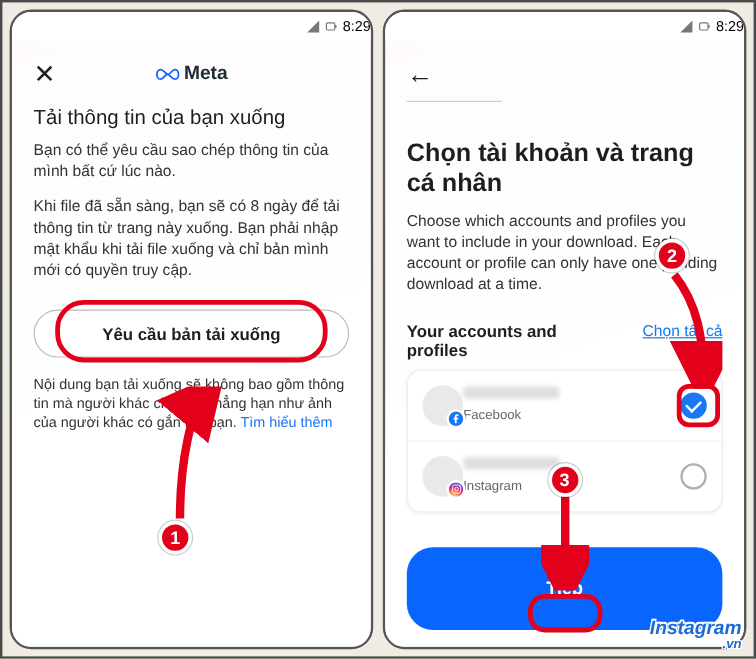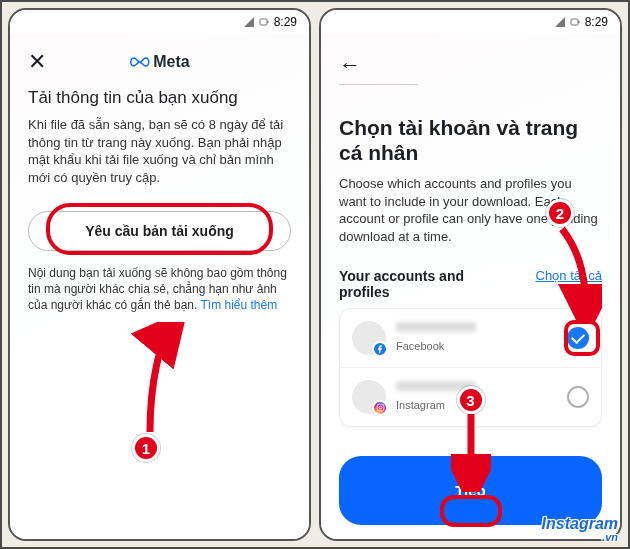--- a/index.html
+++ b/index.html
@@ -28,21 +28,21 @@
     display: flex;
     flex-direction: column;
     overflow: hidden;
     position: relative;
   }
   .statusbar {
     height: 24px;
     display: flex;
     align-items: center;
     justify-content: flex-end;
-    padding: 0 12px;
+    padding: 0 0;
     font-size: 12px;
     color: #000;
     gap: 4px;
     background: #fff;
   }
   .statusbar .sicons { display:flex; gap:3px; align-items:center;}
   .statusbar svg { width:12px; height:12px; }
   .content {
     flex: 1;
     padding: 10px 18px 14px 18px;
@@ -87,21 +87,21 @@
   .section-head .sh-label { font-size:14px; font-weight:600; color:#1c1e21; max-width:140px; }
   .section-head .sh-link { font-size:13px; color:#1877f2; font-weight:500; }
   .card {
     background:#fff;
     border:1px solid #eee;
     border-radius:12px;
     box-shadow:0 1px 3px rgba(0,0,0,0.06);
     overflow:hidden;
   }
   .row {
-    display:flex; align-items:center; padding:12px 12px; gap:10px;
+    display:flex; align-items:center; padding:12px 12px; 
     border-bottom:1px solid #f2f2f2;
   }
   .row:last-child { border-bottom:none;}
   .avatar {
     width:34px; height:34px; border-radius:50%;
     background:#e9e9e9; position:relative; flex:0 0 34px;
     filter: blur(0.4px);
   }
   .mini-badge {
     position:absolute; right:-2px; bottom:-2px;
@@ -174,20 +174,21 @@
       <div class="topbar">
         <span class="close-x">✕</span>
         <span class="meta-logo">
           <svg viewBox="0 0 40 24">
               <path d="M8 4c5 0 8 7 12 8s7-8 12-8 6 6 6 8-1 8-6 8-8-7-12-8-7 8-12 8-6-6-6-8 1-8 6-8z" fill="none" stroke="#0866ff" stroke-width="3"></path>
             </svg>
           <span>Meta</span>
         </span>
       </div>
       <h1 class="title">Tải thông tin của bạn xuống</h1>
+      <p class="para">Bạn có thể yêu cầu sao chép thông tin của mình bất cứ lúc nào.</p>
       <p class="para">Khi file đã sẵn sàng, bạn sẽ có 8 ngày để tải thông tin từ trang này xuống. Bạn phải nhập mật khẩu khi tải file xuống và chỉ bản mình mới có quyền truy cập.</p>
 
       <div style="position:relative;">
         <button class="btn-outline">Yêu cầu bản tải xuống</button>
         <div class="red-ring" style="left:18px; right:18px; top:4px; bottom:10px;"></div>
       </div>
 
       <p class="para-s">
         <span>Nội dung bạn tải xuống sẽ không bao gồm thông tin mà người khác chia sẻ, chẳng hạn như ảnh của người khác có gắn thẻ bạn. </span><a href="#" class="link">Tìm hiểu thêm</a>
       </p>

